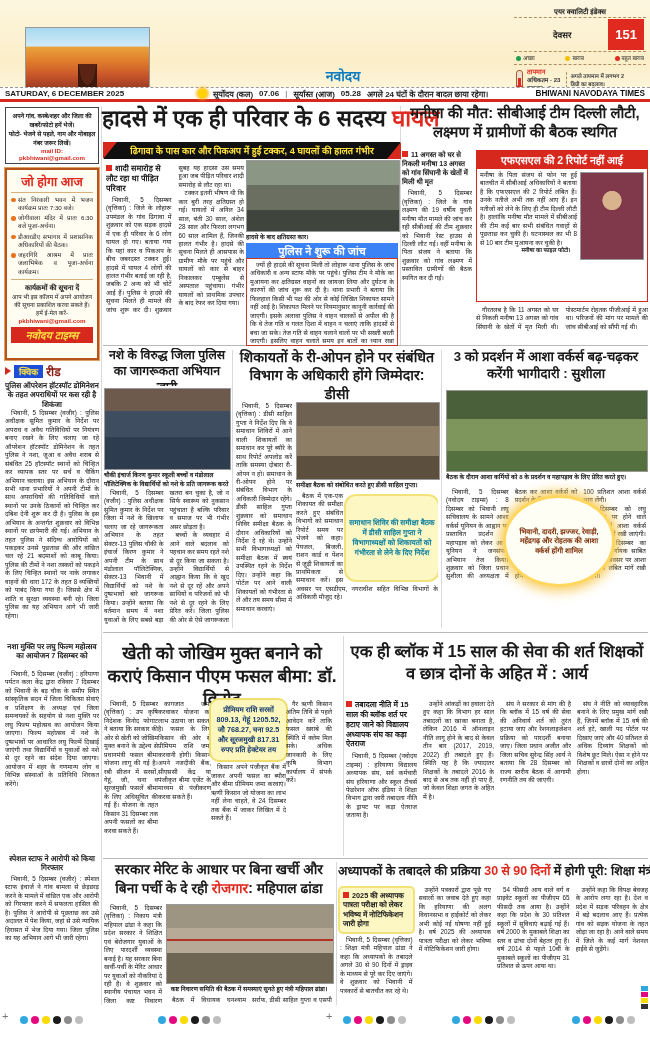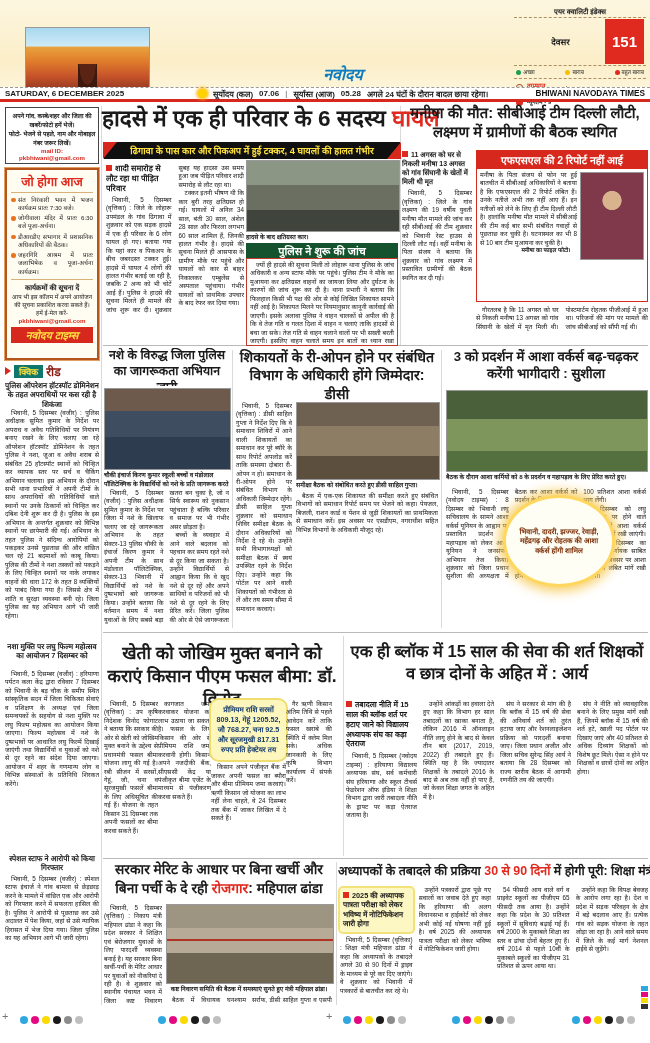--- a/index.html
+++ b/index.html
@@ -9,27 +9,27 @@
   p{margin:0;text-align:justify;}
   
   .header{left:0;top:0;width:650px;height:87px;background:linear-gradient(180deg,#fdf6e0 0%,#fbeec8 70%,#fdf4d8 100%);}
   .temple{left:25px;top:27px;width:123px;height:60px;border:1px solid #8a8a8a;
      background:linear-gradient(180deg,#a9d8ef 0%,#cfeaf6 30%,#e8a23c 32%,#e07d2c 55%,#c7542a 80%,#9c3c22 100%);}
   .temple::after{content:"";position:absolute;left:42%;bottom:0;width:16%;height:40%;
      background:radial-gradient(ellipse at 50% 0%,#5a2313 60%,transparent 62%),#3c180d;}
   .masthead{left:178px;top:6px;width:330px;height:78px;display:flex;align-items:flex-end;justify-content:center;gap:8px;}
   .mh-red{font-size:47px;font-weight:800;color:#e02a1f;line-height:.95;letter-spacing:-1px;text-shadow:1px 1px 0 rgba(120,40,20,.25);}
   .mh-col{display:flex;flex-direction:column;align-items:flex-start;}
-  .mh-top{font-size:16px;font-weight:800;color:#0e7cc0;line-height:1;margin-bottom:1px;font-style:italic;}
+  .mh-top{font-size:14px;font-weight:800;color:#0e7cc0;line-height:1;margin-bottom:1px;}
   .mh-blue{font-size:41px;font-weight:800;color:#0e7cc0;line-height:.95;letter-spacing:-1px;text-shadow:1px 1px 0 rgba(10,60,100,.25);}
   .aqi{left:514px;top:6px;width:132px;height:78px;font-size:6px;}
   .aqi-title{font-size:7px;font-weight:700;text-align:center;padding:1px 0;border-bottom:1px dashed #b09060;}
   .aqi-city-row{display:flex;align-items:center;border-bottom:1px dashed #b09060;padding:1px 2px;}
   .aqi-city{flex:1;text-align:center;font-size:8.5px;font-weight:700;}
-  .aqi-badge{background:#e02a1f;color:#fff;font-size:15px;font-weight:800;padding:14px 7px;}
+  .aqi-badge{background:#e02a1f;color:#fff;font-size:13px;font-weight:800;padding:8px 7px;}
   .aqi-legend{display:flex;justify-content:space-between;padding:2px 2px;border-bottom:1px dashed #b09060;font-size:5.6px;}
   .dot{display:inline-block;width:5px;height:5px;border-radius:50%;margin-right:2px;vertical-align:middle;}
   .dg{background:#1e9e50;} .dy{background:#f2c200;} .dr{background:#e02a1f;}
   .aqi-temp{display:flex;align-items:center;gap:4px;padding:2px 2px;}
   .thermo{width:5px;height:18px;background:#e8e2d2;border:1px solid #b4542a;border-radius:3px;position:relative;}
   .thermo::after{content:"";position:absolute;left:-1px;bottom:-3px;width:7px;height:7px;border-radius:50%;background:#e02a1f;}
   .thermo::before{content:"";position:absolute;left:1px;bottom:1px;width:3px;height:10px;background:#e02a1f;}
   .t-title{color:#e02a1f;font-weight:800;font-size:6.5px;}
   .t-line{font-size:6px;font-weight:700;color:#333;}
   .aqi-note{border-left:1px dashed #b09060;padding-left:3px;margin-left:2px;width:54px;font-size:5.6px;font-weight:700;color:#444;}
@@ -58,34 +58,34 @@
   .today-title{color:#e02a1f;font-size:12.5px;font-weight:800;text-align:center;border-bottom:1px solid #d7b07a;padding-bottom:2px;margin-bottom:2px;}
   .today-item{font-size:6.2px;line-height:1.3;margin:2.5px 0;padding-left:7px;position:relative;text-align:justify;}
   .today-item::before{content:"";position:absolute;left:0;top:2px;width:4.5px;height:4.5px;border-radius:50%;background:#e8731c;}
   .today-div{border-top:1px solid #d7b07a;margin:3px 0;}
   .today-nt{font-size:7px;font-weight:800;text-align:center;}
   .today-nb{font-size:6px;text-align:center;margin-top:1px;}
   .today-ne{font-size:6.2px;font-weight:800;color:#d7281d;text-align:center;}
   .today-logo{margin-top:3px;background:#d7281d;color:#ffe23f;font-weight:800;font-style:italic;font-size:10.5px;text-align:center;padding:1px 0;}
   .qr-tag{left:5px;top:364px;width:94px;height:14px;display:flex;align-items:center;gap:3px;}
   .qr-tri{width:0;height:0;border-left:6px solid #d7281d;border-top:4px solid transparent;border-bottom:4px solid transparent;}
-  .qr-k{background:#0f766e;color:#ffe23f;font-size:9px;font-weight:800;padding:0 5px;}
+  .qr-k{background:#1d4ed8;color:#ffe23f;font-size:9px;font-weight:800;padding:0 5px;}
   .qr-r{color:#8a1a10;font-size:12px;font-weight:800;}
   .qr-head{font-size:7.4px;font-weight:800;text-align:center;line-height:1.25;overflow:hidden;}
   
   .acc-hl{left:102px;top:103px;width:300px;height:37px;text-align:left;font-size:22.5px;font-weight:800;white-space:nowrap;line-height:1.45;}
   .acc-hl .red{color:#e02a1f;}
   .acc-banner{left:104px;top:142px;width:296px;height:17px;background:#101010;color:#ffe23f;
      display:flex;align-items:center;justify-content:center;font-size:9.3px;font-weight:800;white-space:nowrap;}
   .acc-banner::before,.acc-banner::after{content:"";position:absolute;top:0;width:0;height:0;}
   .acc-banner::before{left:-1px;border-top:17px solid #d7281d;border-right:14px solid transparent;}
   .acc-banner::after{right:-1px;border-bottom:17px solid #d7281d;border-left:14px solid transparent;}
   .acc-cols{left:106px;top:164px;width:138px;height:182px;column-count:2;column-gap:7px;}
   .subhead{font-size:8px;font-weight:800;line-height:1.25;margin-bottom:2px;}
-  .police-title{left:246px;top:243px;width:152px;height:15px;background:#14532d;color:#fff;
+  .police-title{left:246px;top:243px;width:152px;height:15px;background:#3b82f6;color:#fff;
      display:flex;align-items:center;justify-content:center;font-size:11px;font-weight:800;}
   .police-body{left:246px;top:258px;width:152px;height:88px;border:1px solid #c33a2a;box-sizing:border-box;padding:2px 3px;}
   
   .man-hl{left:402px;top:104px;width:246px;height:42px;text-align:center;font-size:14.8px;font-weight:800;line-height:1.3;}
   .man-col{left:402px;top:150px;width:70px;height:196px;}
   .man-bullet{font-size:7px;font-weight:800;line-height:1.3;margin-bottom:3px;}
   .fsl{left:476px;top:150px;width:172px;height:152px;border:1px solid #d7281d;box-sizing:border-box;}
   .fsl-title{background:#d7281d;color:#fff;font-size:10.5px;font-weight:800;text-align:center;padding:2px 0;}
   .fsl-body{padding:2px 3px;font-size:6.3px;line-height:1.34;overflow:hidden;height:128px;}
   .fsl-ph{float:right;width:62px;height:86px;margin:1px 0 2px 3px;border:1px solid #999;
@@ -279,20 +279,21 @@
     <p>बच्चों के व्यवहार में आने वाले बदलाव को पहचान कर समय रहते नशे से दूर किया जा सकता है। उन्होंने विद्यार्थियों से आह्वान किया कि वे खुद नशे से दूर रहें और अपने साथियों व परिजनों को भी नशे से दूर रहने के लिए प्रेरित करें। जिला पुलिस की ओर से ऐसे जागरूकता कार्यक्रम लगातार आयोजित किए जाएंगे।</p>
   </div>
 
   <div class="abs mid-hl dc-hl">शिकायतों के री-ओपन होने पर संबंधित विभाग के अधिकारी होंगे जिम्मेदार: डीसी</div>
   <div class="abs body dc-body-l">
     <p>भिवानी, 5 दिसम्बर (वृत्तिका) : डीसी साहिल गुप्ता ने निर्देश दिए कि वे समाधान शिविरों में आने वाली शिकायतों का समाधान कर पूरे ब्यौरे के साथ रिपोर्ट अपलोड करें ताकि समस्या दोबारा री-ओपन न हो। समाधान के री-ओपन होने पर संबंधित विभाग के अधिकारी जिम्मेदार रहेंगे। डीसी साहिल गुप्ता शुक्रवार को समाधान शिविर समीक्षा बैठक के दौरान अधिकारियों को निर्देश दे रहे थे। उन्होंने सभी विभागाध्यक्षों को समीक्षा बैठक में स्वयं उपस्थित रहने के निर्देश दिए। उन्होंने कहा कि पोर्टल पर आने वाली शिकायतों को गंभीरता से लें और तय समय सीमा में समाधान करवाएं।</p>
   </div>
   <div class="abs ph tex dc-ph"></div>
   <div class="abs caption" style="left:296px;top:480px;width:142px;height:10px">समीक्षा बैठक को संबोधित करते हुए डीसी साहिल गुप्ता।</div>
   <div class="abs body dc-under">
+    <span class="dc-box">समाधान शिविर की समीक्षा बैठक में डीसी साहिल गुप्ता ने विभागाध्यक्षों को शिकायतों को गंभीरता से लेने के दिए निर्देश</span>
     <p>बैठक में एक-एक शिकायत की समीक्षा करते हुए संबंधित विभागों को समाधान रिपोर्ट समय पर भेजने को कहा। पेयजल, बिजली, राशन कार्ड व पेंशन से जुड़ी शिकायतों का प्राथमिकता से समाधान करें। इस अवसर पर एसडीएम, नगराधीश सहित विभिन्न विभागों के अधिकारी मौजूद रहे।</p>
   </div>
 
   <div class="abs mid-hl asha-hl">3 को प्रदर्शन में आशा वर्कर्स बढ़-चढ़कर करेंगी भागीदारी : सुशीला</div>
   <div class="abs ph tex asha-ph"></div>
   <div class="abs caption" style="left:446px;top:472px;width:200px;height:15px">बैठक के दौरान आशा कर्मियों को 8 के प्रदर्शन व महापड़ाव के लिए प्रेरित करते हुए।</div>
   <div class="abs body asha-body">
     <p>भिवानी, 5 दिसम्बर (नवोदय टाइम्स) : 8 दिसम्बर को भिवानी लघु सचिवालय के सामने आशा वर्कर्स यूनियन के आह्वान पर प्रस्तावित प्रदर्शन व महापड़ाव को लेकर आशा यूनियन ने जनसंपर्क अभियान तेज किया। शुक्रवार को जिला प्रधान सुशीला की अध्यक्षता में बैठक कर आशा वर्कर्स को प्रदर्शन के लिए प्रेरित किया।</p>
     <p>जनसंपर्क अभियान में यूनियन की जिला संयोजक सुशीला, राज्य कमेटी सदस्य बिमला, सहसचिव कमलेश, जिला सचिव अनिता कुमार व जिला उपाध्यक्ष सुखदेव सिंह शामिल हुए। नेताओं ने बताया कि मांगों पर अमल न होने पर महापड़ाव में लगभग 100 प्रतिशत आशा वर्कर्स भाग लेंगी।</p>
     <p>8 दिसम्बर को लघु सचिवालय पर होने वाले महापड़ाव में आशा वर्कर्स की लंबित मांगें रखी जाएंगी। इसलिए 8 दिसम्बर का महापड़ाव निर्णायक साबित होगा। इस अवसर पर आशा वर्कर्स की लंबित मांगें रखी जाएंगी।</p>

